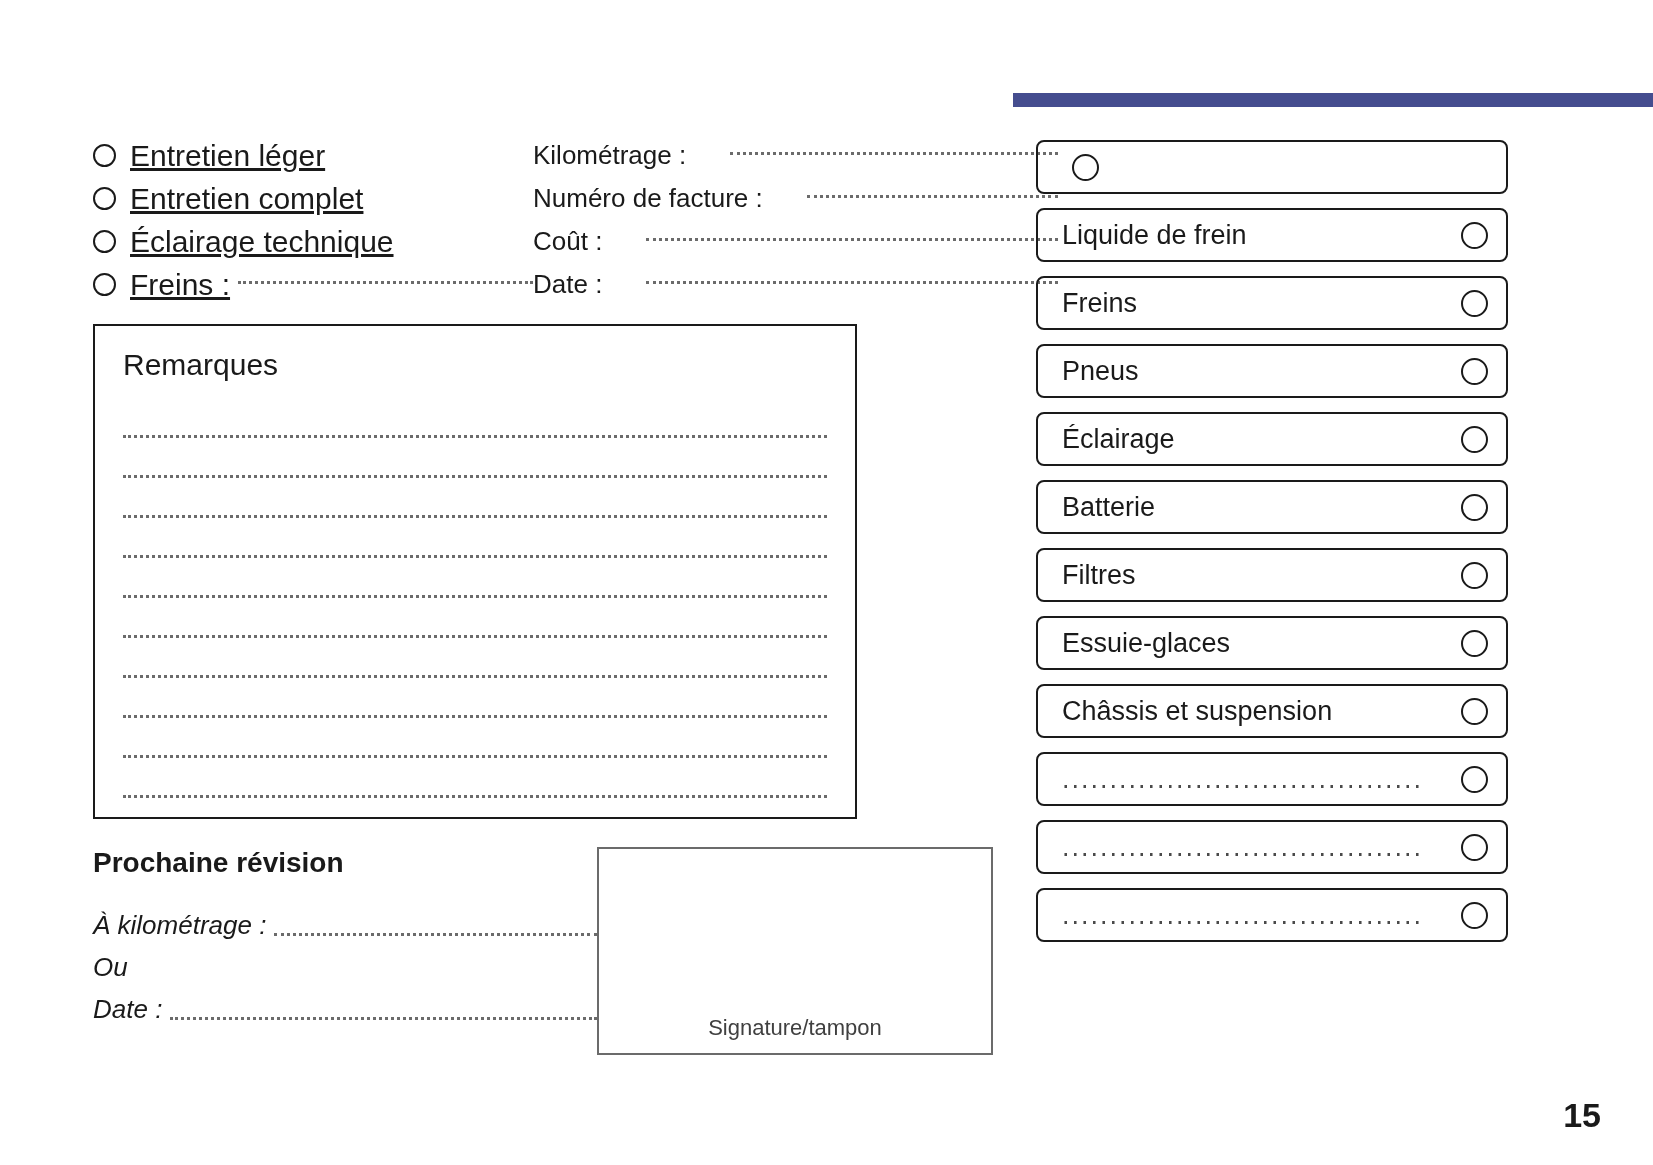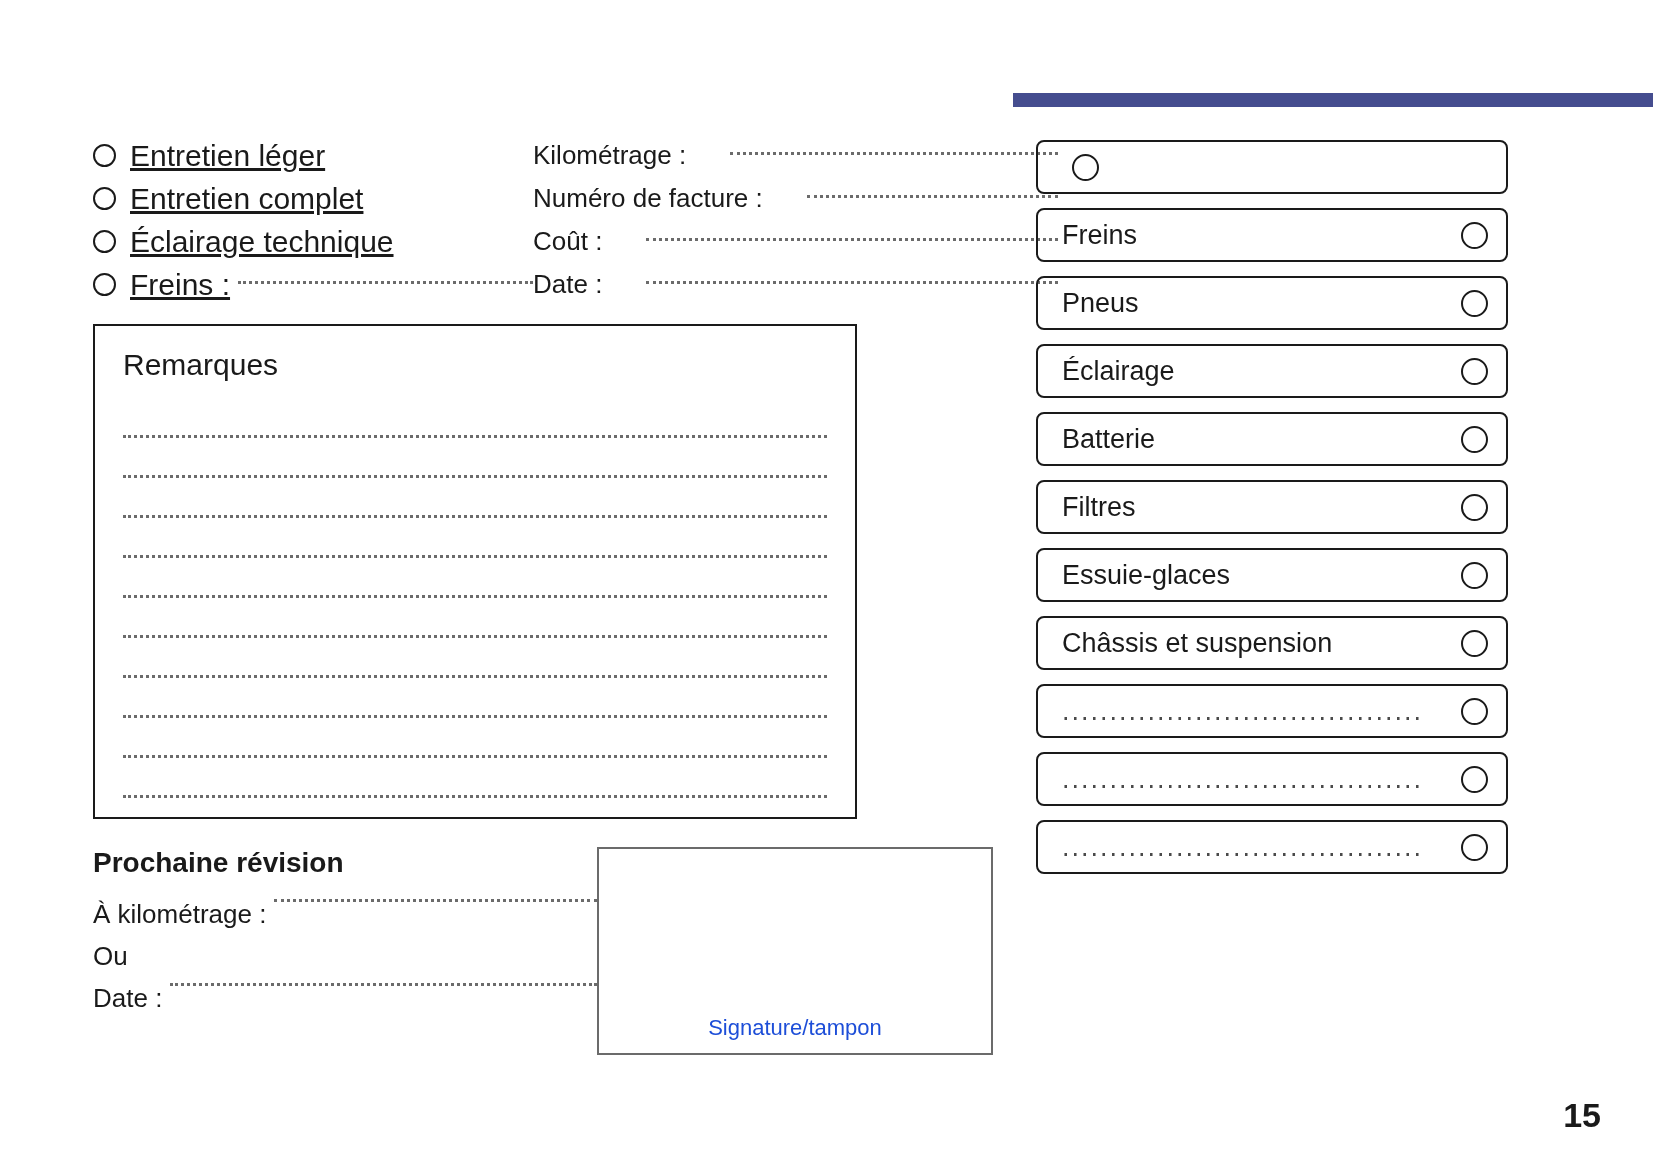--- a/index.html
+++ b/index.html
@@ -104,42 +104,43 @@
     width: 900px;
   }
   .next-rev { width: 505px; }
   .next-rev h3 {
     margin: 0 0 20px 0;
     font-size: 28px;
     font-weight: bold;
   }
   .nr-row {
     display: flex;
-    align-items: flex-start;
+    align-items: flex-end;
     height: 42px;
     font-size: 26px;
+    font-style: italic;
   }
   .nr-label { white-space: nowrap; }
 
   .signature-box {
     flex: none;
     width: 396px;
     height: 208px;
     border: 2.5px solid #6b6b6b;
     position: relative;
     margin-left: 0;
   }
   .signature-caption {
     position: absolute;
     bottom: 12px;
     left: 0;
     right: 0;
     text-align: center;
     font-size: 22px;
-    color: #1d4ed8;
+    color: #404040;
   }
 
   
   .right-col {
     position: absolute;
     top: 140px;
     left: 1036px;
     width: 472px;
   }
   .chk-item {
@@ -264,20 +265,24 @@
   </div>
 
 </div>
 
 <div class="right-col">
 
   <div class="chk-item">
     <span class="chk-circle"></span>
   </div>
   <div class="chk-item">
+    <span class="chk-label">Liquide de frein</span>
+    <span class="chk-circle"></span>
+  </div>
+  <div class="chk-item">
     <span class="chk-label">Freins</span>
     <span class="chk-circle"></span>
   </div>
   <div class="chk-item">
     <span class="chk-label">Pneus</span>
     <span class="chk-circle"></span>
   </div>
   <div class="chk-item">
     <span class="chk-label">Éclairage</span>
     <span class="chk-circle"></span>

